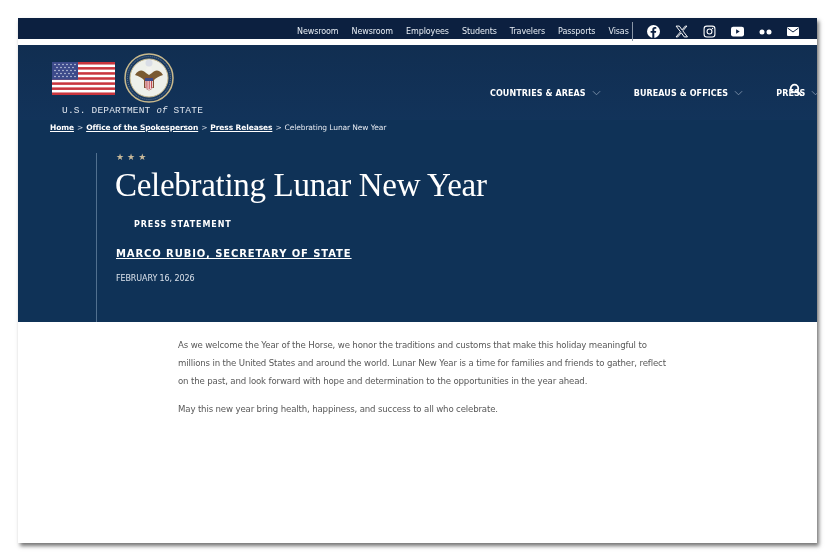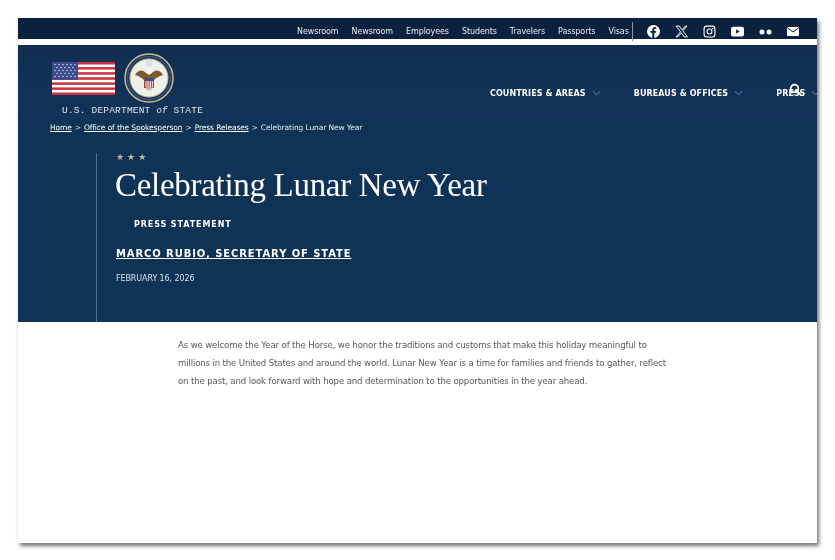--- a/index.html
+++ b/index.html
@@ -64,21 +64,21 @@
   .search-btn { position: absolute; left: 771px; top: 38px; width: 14px; height: 14px; }
   
   .hero {
     position: absolute; left: 0; top: 102px; width: 100%; height: 202px;
     background: #0f3257;
   }
   .breadcrumb {
     position: absolute; left: 32px; top: 3px; font-size: 7.5px; color: #e4e9f0;
     font-family: "DejaVu Sans", sans-serif; white-space: nowrap; letter-spacing: -0.1px;
   }
-  .breadcrumb a { color: #ffffff; font-weight: normal; text-decoration: underline; }
+  .breadcrumb a { color: #ffffff; font-weight: bold; text-decoration: underline; }
   .breadcrumb .sep { margin: 0 3px; color: #c9d2de; }
   .hero-rule {
     position: absolute; left: 78px; top: 33px; width: 1px; height: 169px; background: #51708f;
   }
   .stars {
     position: absolute; left: 98px; top: 32px; font-size: 9px; color: #c8b99a; letter-spacing: 3px;
   }
   .hero-title {
     position: absolute; left: 97px; top: 47px; color: #ffffff; font-family: "Liberation Serif", serif;
     font-size: 33px; font-weight: normal; margin: 0; white-space: nowrap; letter-spacing: -0.3px;
@@ -259,14 +259,15 @@
     <div class="hero-rule"></div>
     <div class="stars">★★★</div>
     <h1 class="hero-title">Celebrating Lunar New Year</h1>
     <div class="statement-type">PRESS STATEMENT</div>
     <a href="#" class="author">MARCO RUBIO, SECRETARY OF STATE</a>
     <div class="date">FEBRUARY 16, 2026</div>
   </section>
 
   <article class="content">
     <p>As we welcome the Year of the Horse, we honor the traditions and customs that make this holiday meaningful to millions in the United States and around the world. Lunar New Year is a time for families and friends to gather, reflect on the past, and look forward with hope and determination to the opportunities in the year ahead.</p>
+    <p>May this new year bring health, happiness, and success to all who celebrate.</p>
   </article>
 </div>
 
 </body></html>

